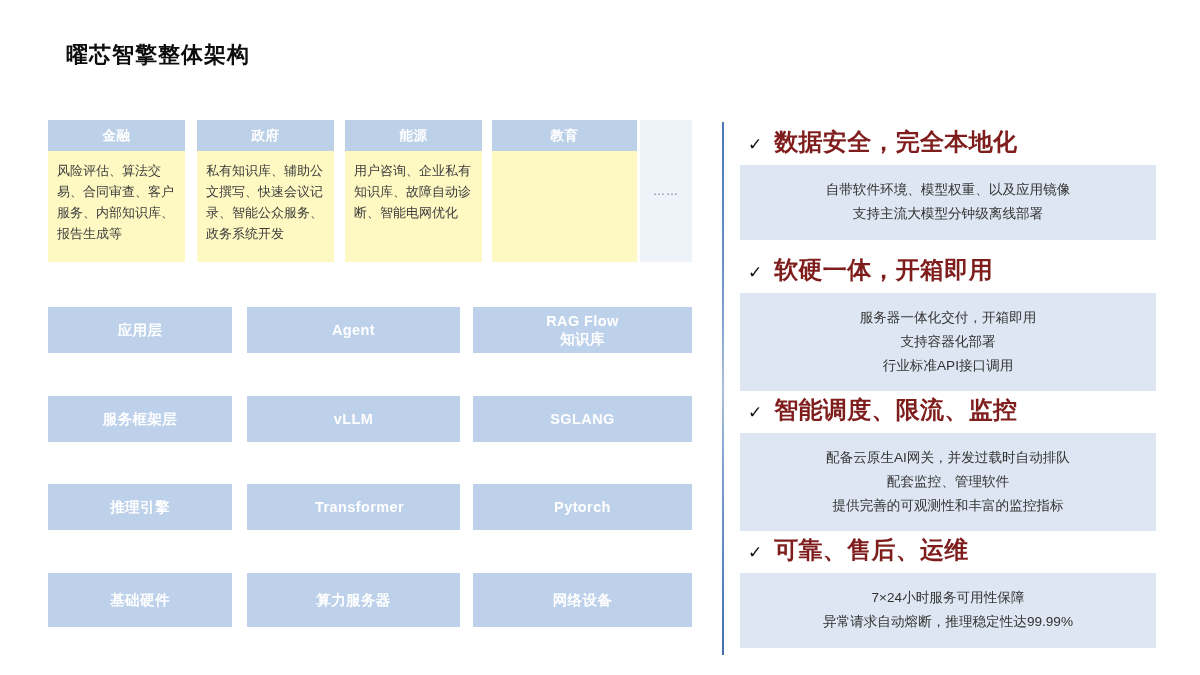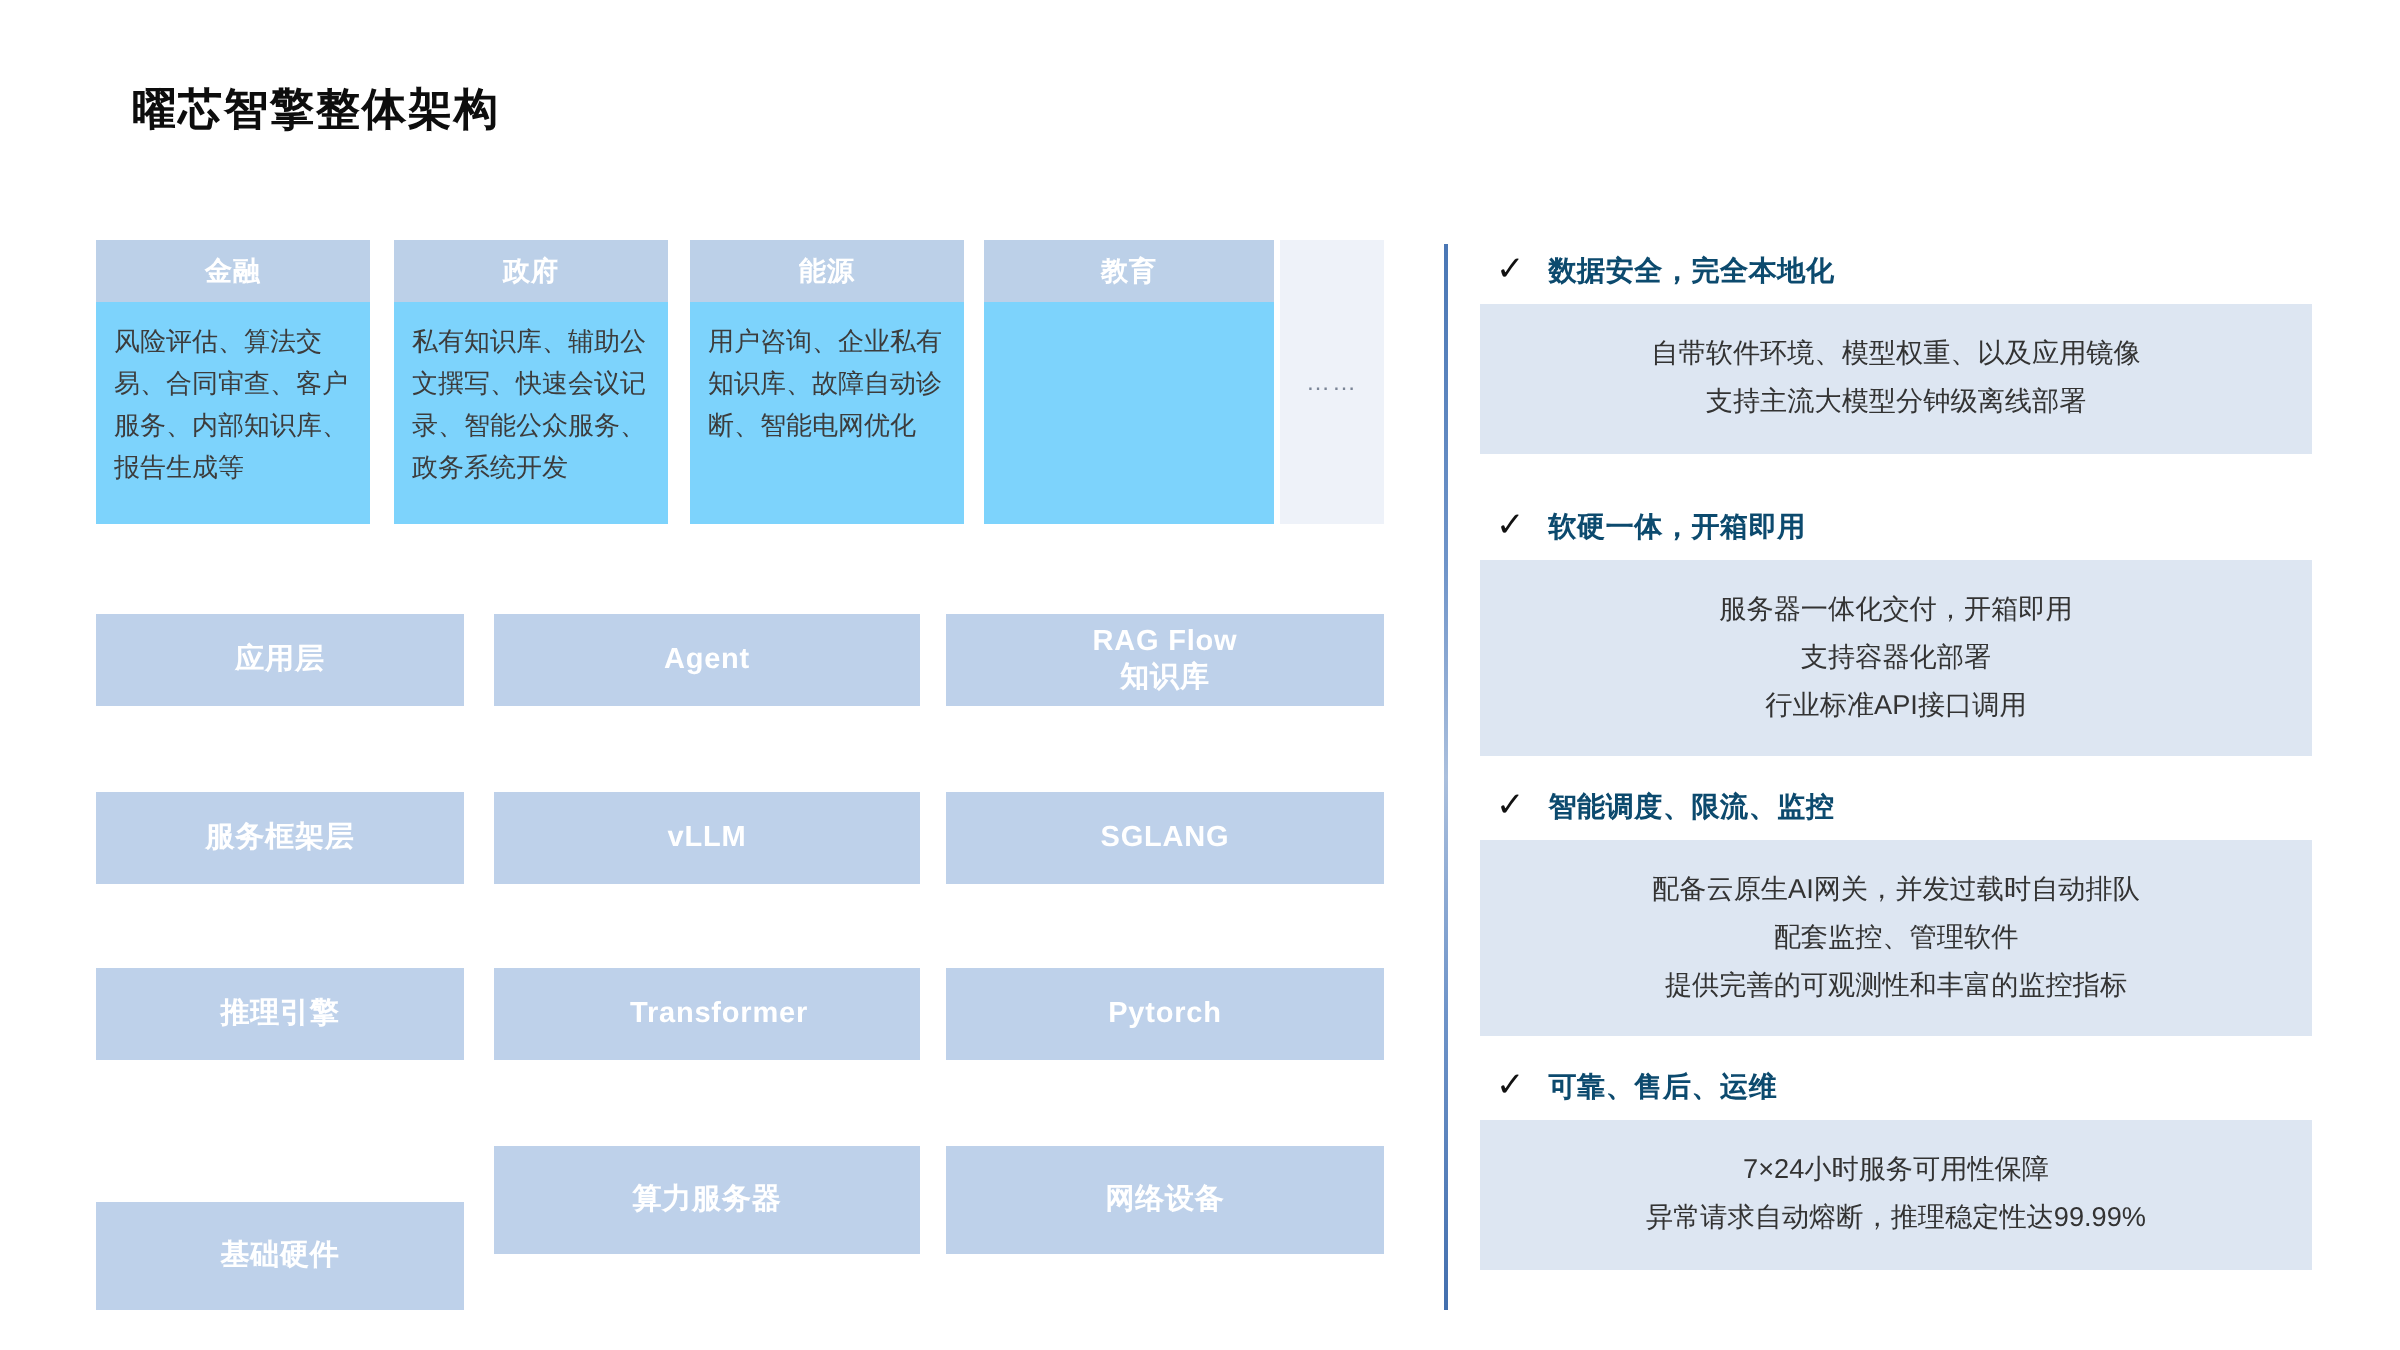--- a/index.html
+++ b/index.html
@@ -41,21 +41,21 @@
     position: absolute;
     left: 48px;
     top: 120px;
     width: 644px;
     height: 142px;
   }
   .industry-card {
     position: absolute;
     top: 0;
     height: 142px;
-    background: #7dd3fc;
+    background: #fef9c3;
     box-sizing: border-box;
   }
   .industry-card.placeholder {
     background: #eef2f9;
   }
   .industry-head {
     height: 31px;
     background: #bcd0e8;
     color: #ffffff;
     font-size: 13.5px;
@@ -139,23 +139,23 @@
     margin-left: 8px;
     margin-bottom: 7px;
   }
   .check-icon {
     font-size: 17px;
     color: #111111;
     line-height: 1;
     flex: 0 0 auto;
   }
   .feature-title {
-    font-size: 14px;
-    font-weight: bold;
-    color: #0c4a6e;
+    font-size: 24px;
+    font-weight: bold;
+    color: #7f1d1d;
     letter-spacing: .3px;
   }
   .feature-detail {
     background: #dde6f2;
     padding: 13px 10px 14px 10px;
     text-align: center;
     font-size: 13.6px;
     color: #333333;
     line-height: 1.75;
   }
@@ -201,21 +201,21 @@
         <div class="stack-cell" style="left: 0px; width: 184px; height: 46px;">服务框架层</div>
         <div class="stack-cell" style="left: 199px; width: 213px; height: 46px;">vLLM</div>
         <div class="stack-cell" style="left: 425px; width: 219px; height: 46px;">SGLANG</div>
       </div>
       <div class="stack-row" style="top: 177px; height: 46px;">
         <div class="stack-cell" style="left: 0px; width: 184px; height: 46px;">推理引擎</div>
         <div class="stack-cell" style="left: 199px; width: 213px; height: 46px; padding-left: 12px;">Transformer</div>
         <div class="stack-cell" style="left: 425px; width: 219px; height: 46px;">Pytorch</div>
       </div>
       <div class="stack-row" style="top: 266px; height: 54px;">
-        <div class="stack-cell" style="left: 0px; width: 184px; height: 54px; margin-top: 28px;">基础硬件</div>
+        <div class="stack-cell" style="left: 0px; width: 184px; height: 54px;">基础硬件</div>
         <div class="stack-cell" style="left: 199px; width: 213px; height: 54px;">算力服务器</div>
         <div class="stack-cell" style="left: 425px; width: 219px; height: 54px;">网络设备</div>
       </div>
     </div>
 
 </div>
 
 <div id="divider"></div>
 
 <div id="right-panel">

